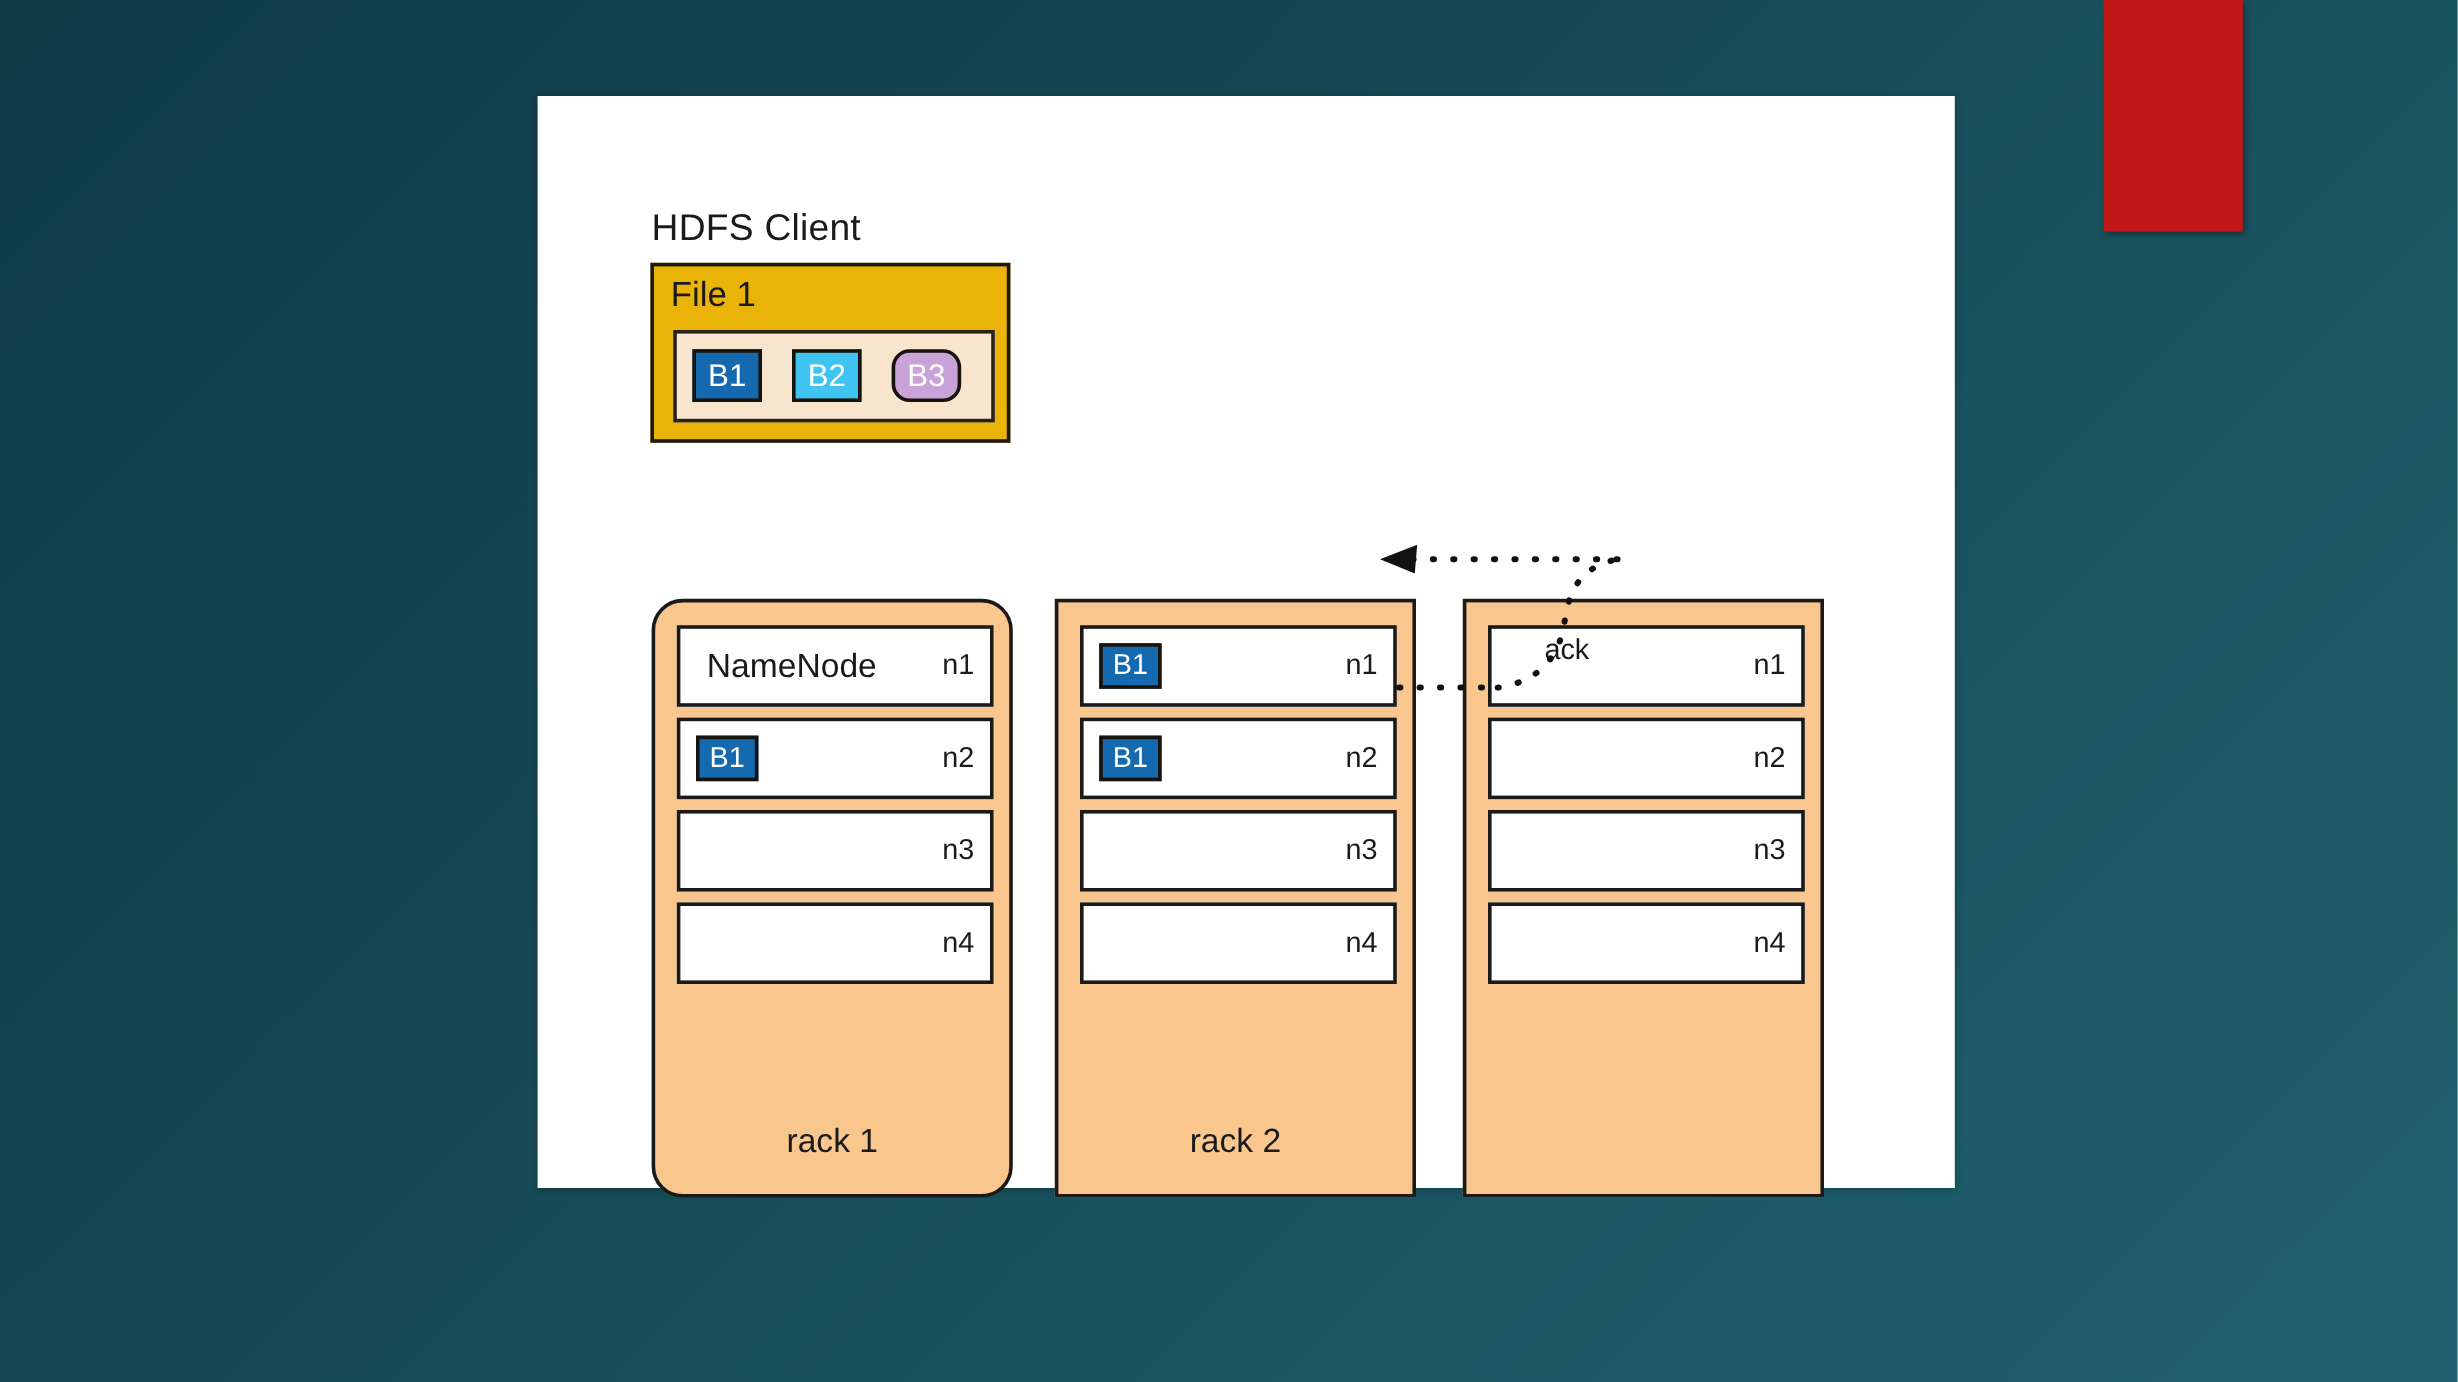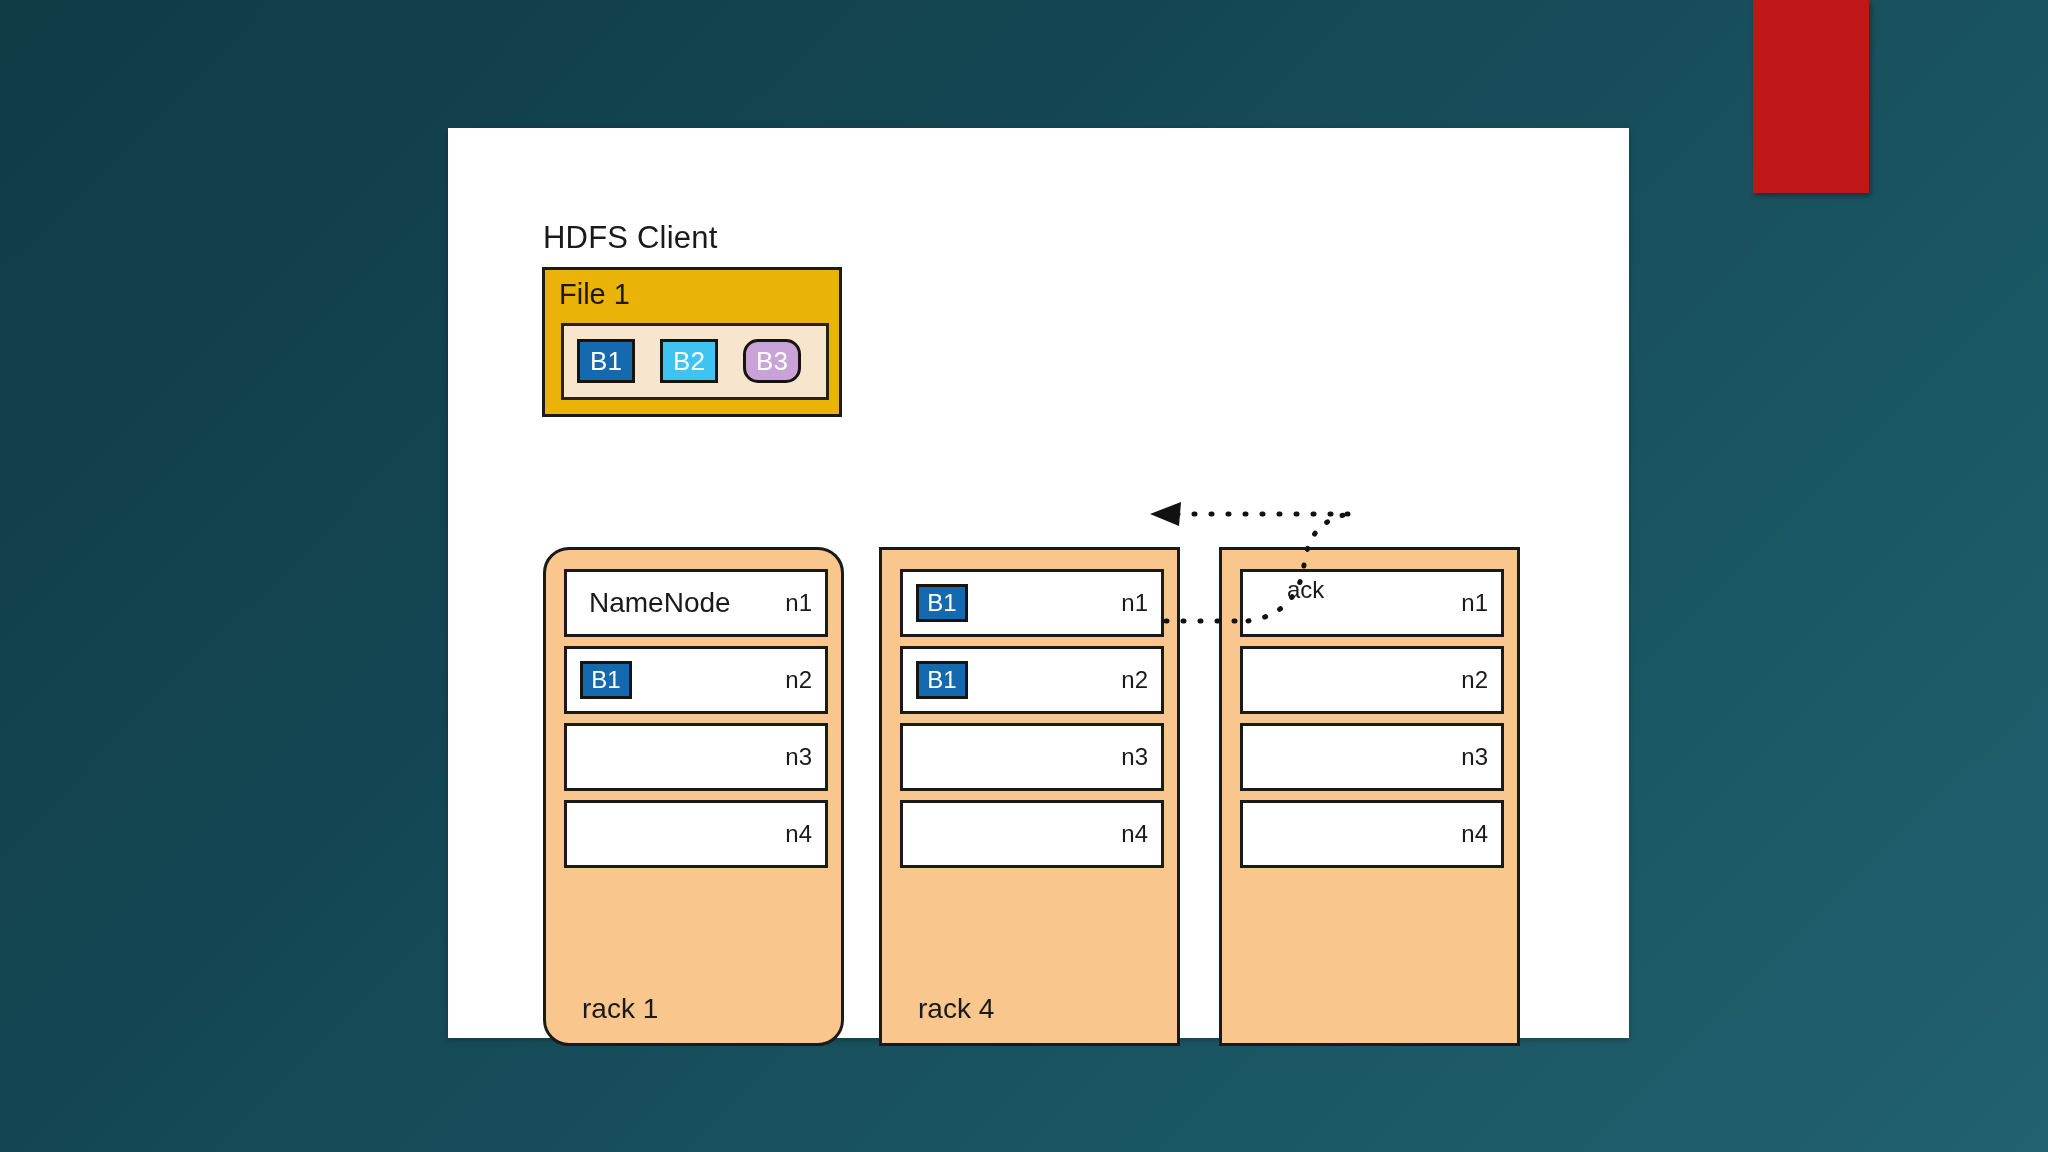--- a/index.html
+++ b/index.html
@@ -29,21 +29,20 @@
 
   
   .slide {
     position: absolute;
     left: 448px;
     top: 80px;
     width: 1181px;
     height: 910px;
     background: #ffffff;
     box-shadow: 0 2px 6px rgba(0,0,0,0.25);
-    margin-top: 48px;
   }
 
   
   .client-title {
     position: absolute;
     left: 95px;
     top: 92px;
     font-size: 31px;
     color: #1a1a1a;
     letter-spacing: 0.2px;
@@ -165,24 +164,24 @@
     top: 4px;
     font-size: 24px;
     color: #1a1a1a;
     white-space: nowrap;
   }
 
   .rack-label {
     position: absolute;
     left: 0;
     right: 0;
-    bottom: 18px;
+    bottom: 28px;
+    text-align: center;
     font-size: 28px;
     color: #1a1a1a;
-    padding-left: 36px;
   }
 
   
   .ack-flow {
     position: absolute;
     left: 0;
     top: 0;
     width: 1181px;
     height: 1018px;
     pointer-events: none;
@@ -232,21 +231,21 @@
     <div class="node r1">
       <span class="node-block">B1</span>
       <span class="node-name">n2</span>
     </div>
     <div class="node r2">
       <span class="node-name">n3</span>
     </div>
     <div class="node r3">
       <span class="node-name">n4</span>
     </div>
-    <div class="rack-label">rack 4</div>
+    <div class="rack-label">rack 2</div>
   </div>
 
   <div class="rack rack-3">
     <div class="node r0">
       <span class="node-ack">ack</span>
       <span class="node-name">n1</span>
     </div>
     <div class="node r1">
       <span class="node-name">n2</span>
     </div>

